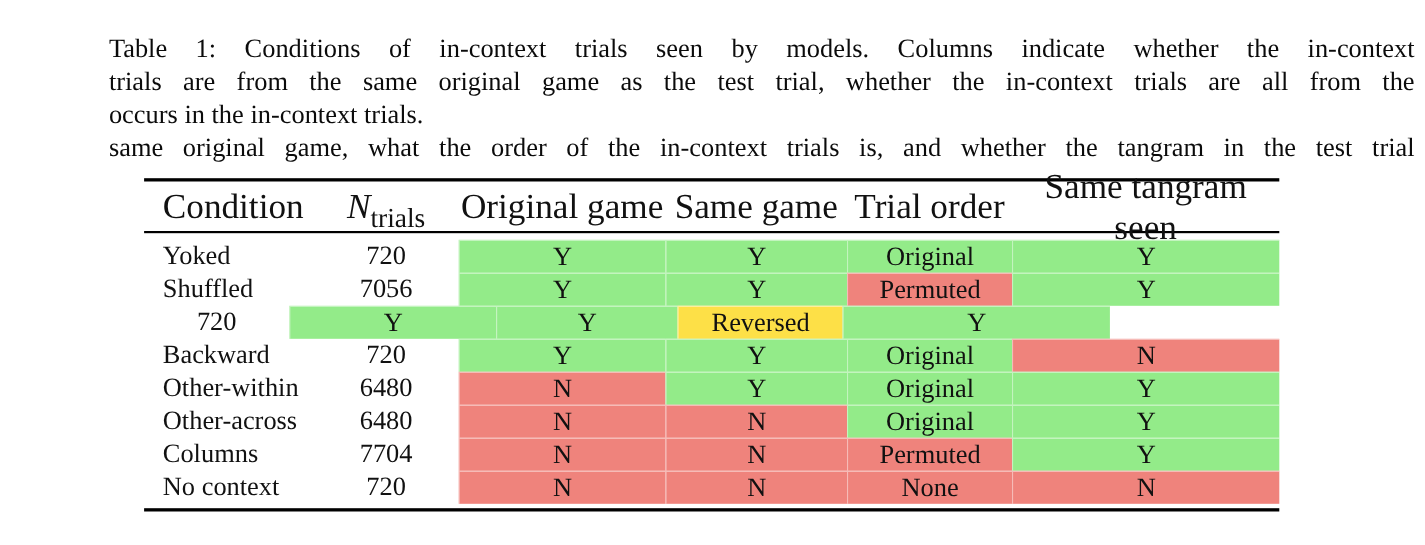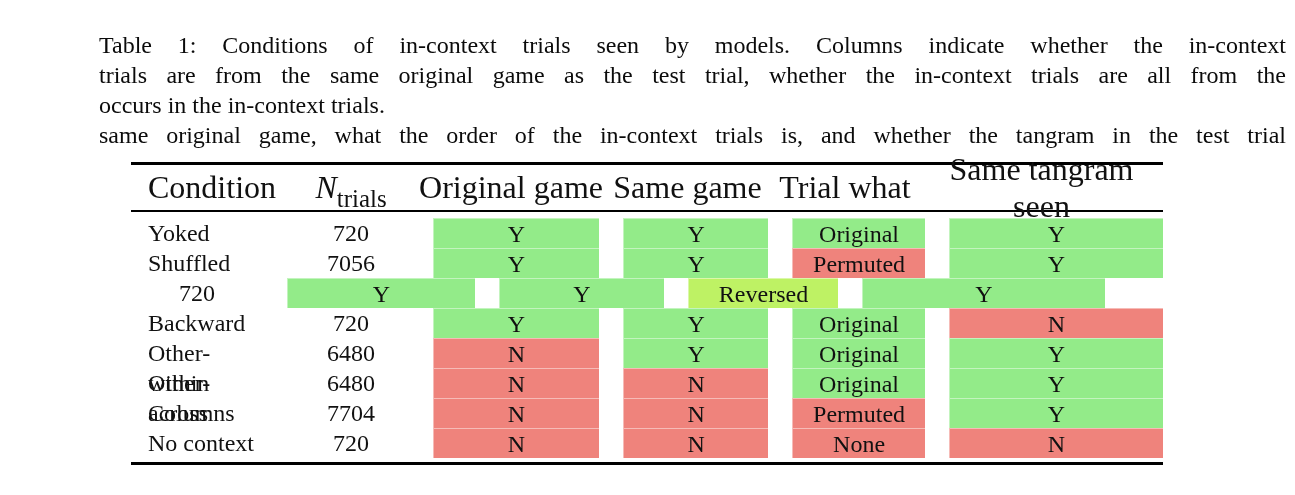--- a/index.html
+++ b/index.html
@@ -56,21 +56,20 @@
     font-size: 32px;
   }
   .body-rows {
     margin-top: 6px;
   }
   .trow {
     display: flex;
     height: 30px;
     line-height: 30px;
     font-size: 24px;
-    gap: 24px;
   }
   .bottom-gap { height: 4px; }
   
   .c1 { width: 154px; text-align: left; padding-left: 17px; box-sizing: border-box; }
   .c2 { width: 132px; text-align: center; }
   .c3 { width: 188px; text-align: center; }
   .c4 { width: 165px; text-align: center; }
   .c5 { width: 150px; text-align: center; }
   .c6 { width: 243px; text-align: center; }
   .colored {
@@ -98,21 +97,21 @@
   </div>
 
   <div class="tablewrap">
     <div class="rule thick"></div>
 
     <div class="header-row">
       <div class="c1">Condition</div>
       <div class="c2 n-header"><i>N</i><sub>trials</sub></div>
       <div class="c3">Original game</div>
       <div class="c4">Same game</div>
-      <div class="c5">Trial what</div>
+      <div class="c5">Trial order</div>
       <div class="c6">Same tangram seen</div>
     </div>
 
     <div class="rule thin"></div>
 
     <div class="body-rows">
 
       <div class="trow">
         <div class="c1">Yoked</div>
         <div class="c2">720</div>
@@ -128,21 +127,21 @@
         <div class="c3 colored" style="background: rgb(147, 235, 137);">Y</div>
         <div class="c4 colored" style="background: rgb(147, 235, 137);">Y</div>
         <div class="c5 colored" style="background: rgb(239, 131, 124);">Permuted</div>
         <div class="c6 colored" style="background: rgb(147, 235, 137);">Y</div>
       </div>
 
       <div class="trow">
         <div class="c2">720</div>
         <div class="c3 colored" style="background: rgb(147, 235, 137);">Y</div>
         <div class="c4 colored" style="background: rgb(147, 235, 137);">Y</div>
-        <div class="c5 colored" style="background: #bef264;">Reversed</div>
+        <div class="c5 colored" style="background: #fde047;">Reversed</div>
         <div class="c6 colored" style="background: rgb(147, 235, 137);">Y</div>
       </div>
 
       <div class="trow">
         <div class="c1">Backward</div>
         <div class="c2">720</div>
         <div class="c3 colored" style="background: rgb(147, 235, 137);">Y</div>
         <div class="c4 colored" style="background: rgb(147, 235, 137);">Y</div>
         <div class="c5 colored" style="background: rgb(147, 235, 137);">Original</div>
         <div class="c6 colored" style="background: rgb(239, 131, 124);">N</div>

